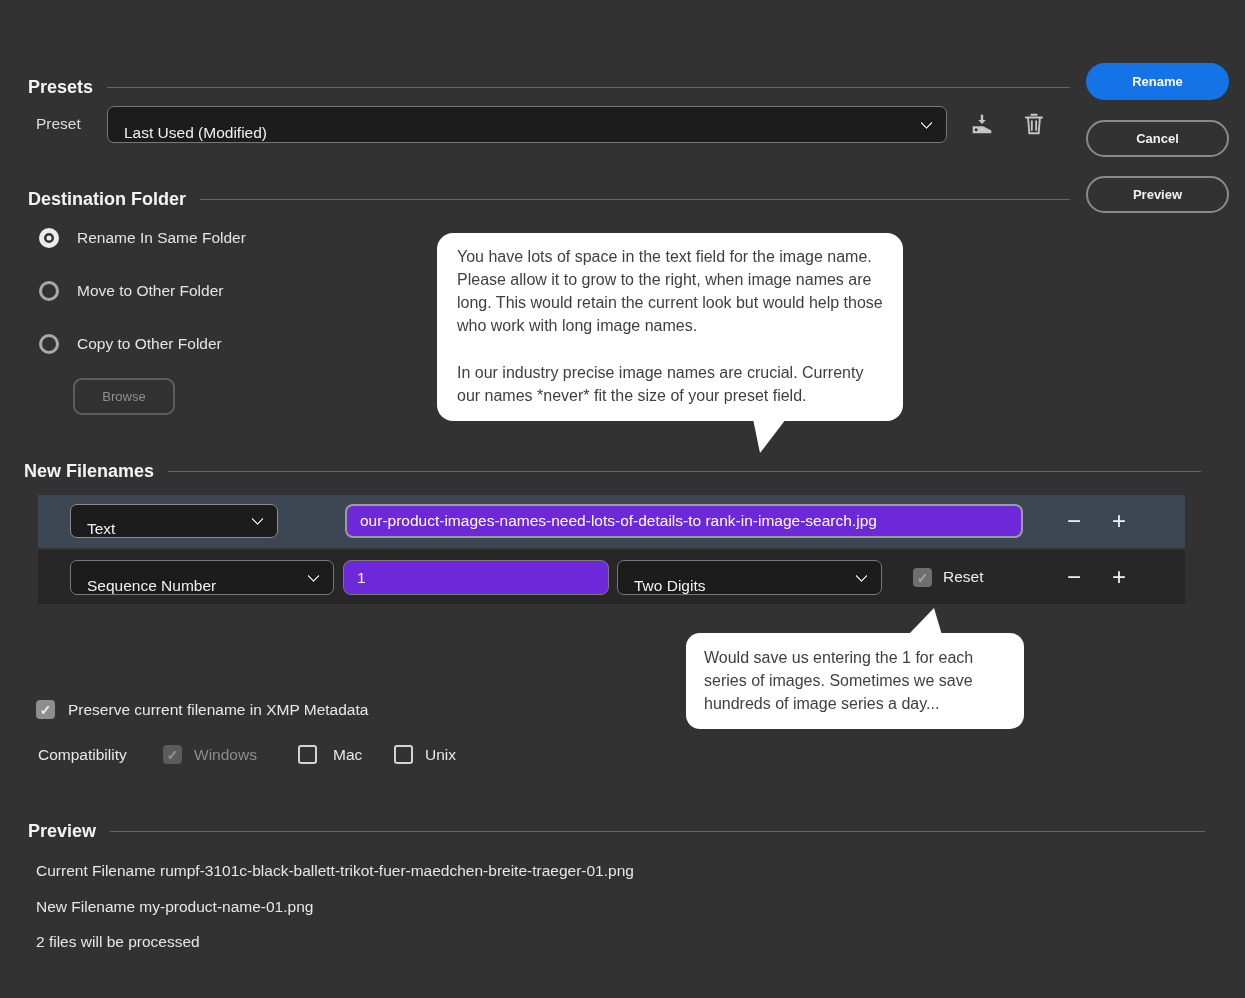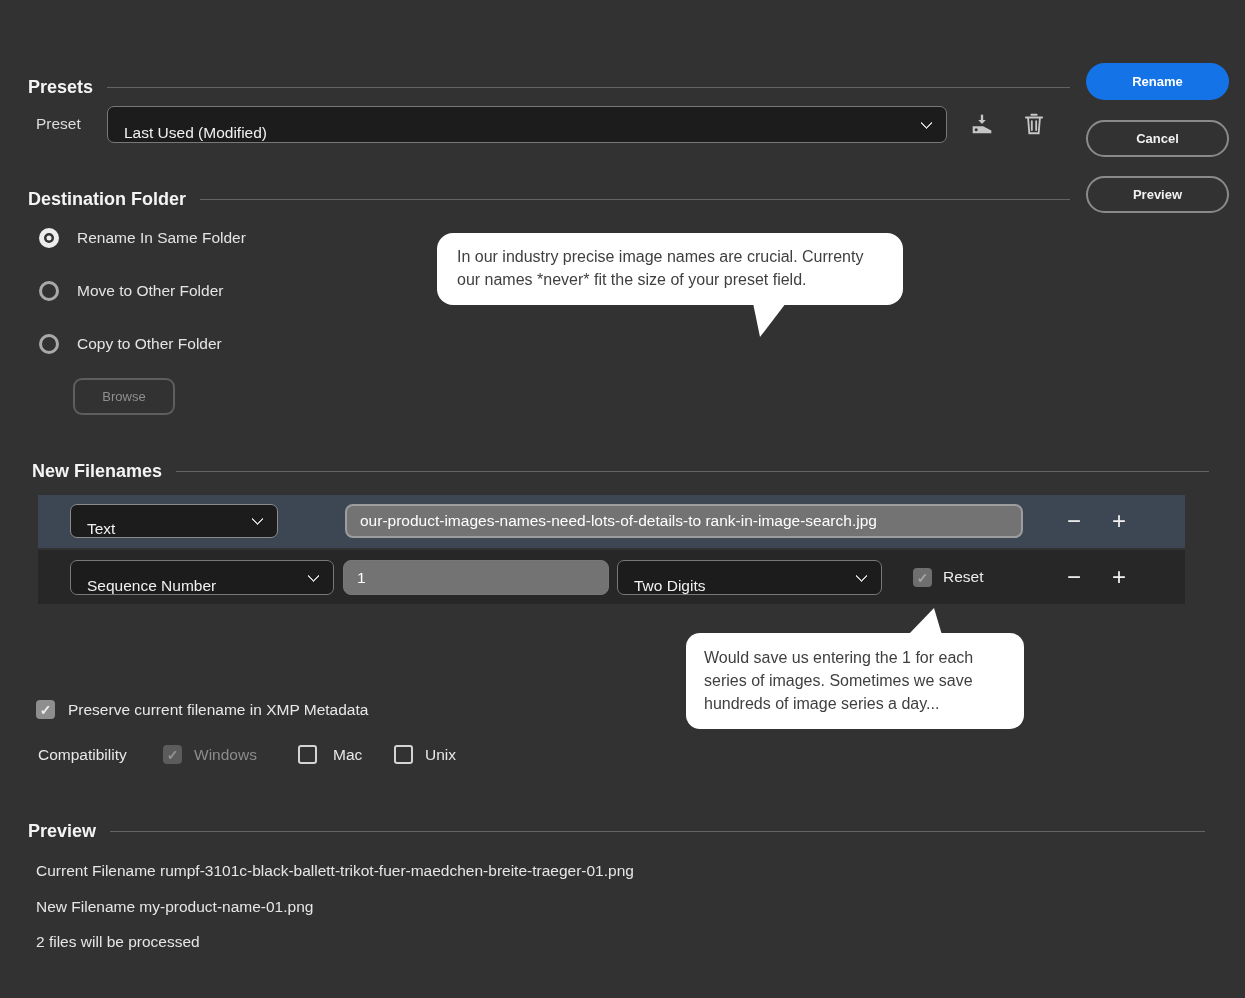--- a/index.html
+++ b/index.html
@@ -21,21 +21,21 @@
   .section-header .line { flex:1; height:1px; background:#646464; }
 
   
   .lbl { position:absolute; font-size:15.5px; color:#dcdcdc; }
   .dropdown { position:absolute; background:#1c1c1c; border:1px solid #787878; border-radius:7px;
               display:flex; align-items:center; color:#f1f1f1; font-size:15.5px;
               padding:16px 40px 0 16px; cursor:pointer; }
   .chev { position:absolute; right:15px; top:50%; width:9px; height:9px;
           border-right:2.4px solid #cdcdcd; border-bottom:2.4px solid #cdcdcd;
           transform:translateY(-72%) rotate(45deg); border-radius:1px; }
-  .textfield { position:absolute; background:#737373; border:2px solid #9d9d9d; border-radius:8px;
+  .textfield { position:absolute; background:#6d28d9; border:2px solid #9d9d9d; border-radius:8px;
                color:#ffffff; font-size:15.5px; padding:0 13px; font-family:"Liberation Sans", sans-serif;
                outline:none; }
   .textfield.dim { border:1px solid #787878; }
 
   .pill { position:absolute; left:1086px; width:143px; height:37px; border-radius:19px;
           display:flex; align-items:center; justify-content:center; font-size:13px;
           font-weight:bold; cursor:pointer; }
   .pill.primary { background:#1473E6; color:#ffffff; }
   .pill.secondary { border:2px solid #8a8a8a; color:#f1f1f1; }
   .pill.disabled { border:2px solid #5e5e5e; color:#8f8f8f; font-weight:normal; border-radius:9px; }
@@ -62,21 +62,21 @@
   
   .nf-row { position:absolute; left:38px; width:1147px; }
   .nf-row.selected { background:#3d4754; }
   .nf-row.normal { background:#272727; }
   .step-btn { position:absolute; width:34px; height:34px; display:flex; align-items:center;
               justify-content:center; color:#f2f2f2; font-size:24px; cursor:pointer; }
 
   
   .bubble { position:absolute; background:#ffffff; border-radius:16px; color:#3f3f3f;
             font-size:16px; line-height:23px; z-index:6; }
-  .bubble p + p { margin-top:35px; }
+  .bubble p + p { margin-top:24px; }
   #bubble-textfield { left:437px; top:233px; width:466px; padding:12px 20px 14px 20px; }
   #bubble-textfield::after { content:''; position:absolute; top:100%; margin-top:-2px; left:316px;
             width:0; height:0; border-top:34px solid #ffffff;
             border-left:7px solid transparent; border-right:26px solid transparent; }
   #bubble-sequence { left:686px; top:633px; width:338px; padding:13px 18px 14px 18px; border-radius:14px; }
   #bubble-sequence::before { content:''; position:absolute; bottom:100%; margin-bottom:-2px; left:222px;
             width:0; height:0; border-bottom:27px solid #ffffff;
             border-left:26px solid transparent; border-right:8px solid transparent; }
 
   .preview-line { position:absolute; left:36px; font-size:15.5px; color:#e6e6e6; }
@@ -133,21 +133,21 @@
     <span class="radio unsel"></span>
     <span class="radio-label">Move to Other Folder</span>
   </div>
   <div class="radio-row" style="top:333px;">
     <span class="radio unsel"></span>
     <span class="radio-label">Copy to Other Folder</span>
   </div>
 
   <div class="pill disabled" style="left:73px; top:378px; width:102px; height:37px;">Browse</div>
 
-  <div class="section-header" style="left:32px; top:460px; width:1177px;">
+  <div class="section-header" style="left:24px; top:460px; width:1177px;">
     <span class="txt">New Filenames</span>
     <span class="line"></span>
   </div>
 
   <div class="nf-row selected" style="top:495px; height:53px;"></div>
   <div class="nf-row normal" style="top:550px; height:54px;"></div>
 
   <div class="dropdown" style="left:70px; top:504px; width:208px; height:34px; border-color:#8c8c8c;">
     <span>Text</span>
     <span class="chev"></span>
@@ -191,20 +191,21 @@
   <div class="section-header" style="left:28px; top:820px; width:1177px;">
     <span class="txt">Preview</span>
     <span class="line"></span>
   </div>
 
   <div class="preview-line" style="top:862px;">Current Filename rumpf-3101c-black-ballett-trikot-fuer-maedchen-breite-traeger-01.png</div>
   <div class="preview-line" style="top:898px;text-align:right;">New Filename my-product-name-01.png</div>
   <div class="preview-line" style="top:933px;">2 files will be processed</div>
 
   <div class="bubble" id="bubble-textfield">
+    <p>You have lots of space in the text field for the image name. Please allow it to grow to the right, when image names are long. This would retain the current look but would help those who work with long image names.</p>
     <p>In our industry precise image names are crucial. Currenty our names *never* fit the size of your preset field.</p>
   </div>
 
   <div class="bubble" id="bubble-sequence">
     <p>Would save us entering the 1 for each series of images. Sometimes we save hundreds of image series a day...</p>
   </div>
 
 </div>
 
 </body></html>

